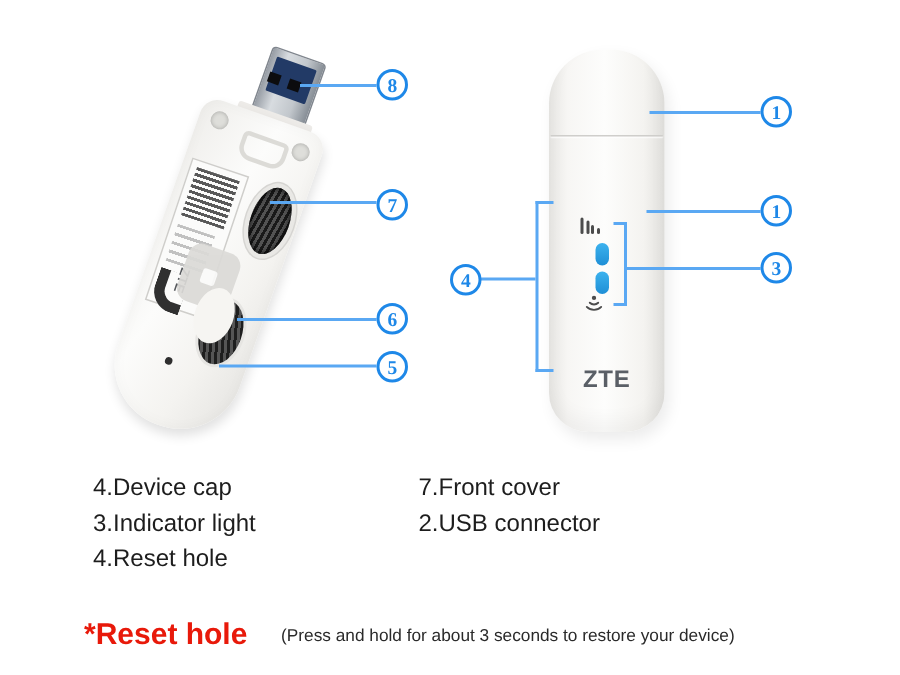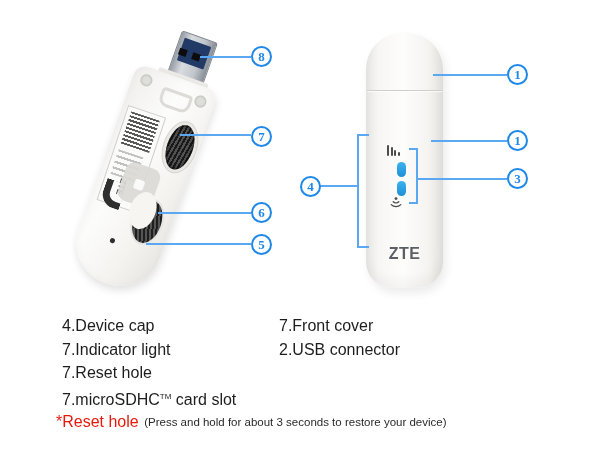--- a/index.html
+++ b/index.html
@@ -74,22 +74,22 @@
     background:repeating-linear-gradient(75deg,#1e1e1e 0 2px,#555 2px 4px);
     box-shadow:0 0 0 2px #e6e5e2;}
   .sim-cut{left:-7px;top:-6px;width:26px;height:38px;border-radius:50%;background:#f6f5f2;}
   .reset-dot{left:39px;top:221px;width:5px;height:5px;border-radius:50%;background:#2e2e2e;}
 
   
   .legend-col{position:absolute;top:314px;font-size:16px;line-height:23.6px;color:#1d1d1d;}
   .legend-left{left:62px;} .legend-right{left:279px;}
   .legend-col sup{font-size:8px;vertical-align:super;}
   .footnote{position:absolute;left:56px;top:412px;white-space:nowrap;}
-  .footnote .star{font-size:16px;color:#e8190a;font-weight:normal;vertical-align:middle;}
-  .footnote .note{font-size:11.5px;color:#2a2a2a;margin-left:1px;vertical-align:middle;}
+  .footnote .star{font-size:20px;color:#e8190a;font-weight:bold;vertical-align:middle;}
+  .footnote .note{font-size:11.5px;color:#2a2a2a;margin-left:18px;vertical-align:middle;}
 </style>
 </head>
 <body>
 
 <div class="stage">
 
   <div class="dev-back">
     <div class="usb">
       <div class="usb-face"></div>
       <div class="usb-slot s1"></div>
@@ -151,23 +151,22 @@
   <div class="co" style="left:251px;top:126px">7</div>
   <div class="co" style="left:251px;top:202px">6</div>
   <div class="co" style="left:251px;top:234px">5</div>
   <div class="co" style="left:507px;top:64px">1</div>
   <div class="co" style="left:507px;top:130px">1</div>
   <div class="co" style="left:507px;top:168px">3</div>
   <div class="co" style="left:300px;top:176px">4</div>
 
   <div class="legend-col legend-left">
     <div>4.Device cap</div>
-    <div>7.Indicator light</div>
-    <div>7.Reset hole</div>
-    <div><span>7.microSDHC</span><sup>TM</sup><span> card slot</span></div>
+    <div>3.Indicator light</div>
+    <div>4.Reset hole</div>
   </div>
   <div class="legend-col legend-right">
     <div>7.Front cover</div>
     <div>2.USB connector</div>
   </div>
 
   <div class="footnote">
     <span class="star">*Reset hole</span>
     <span class="note">(Press and hold for about 3 seconds to restore your device)</span>
   </div>

